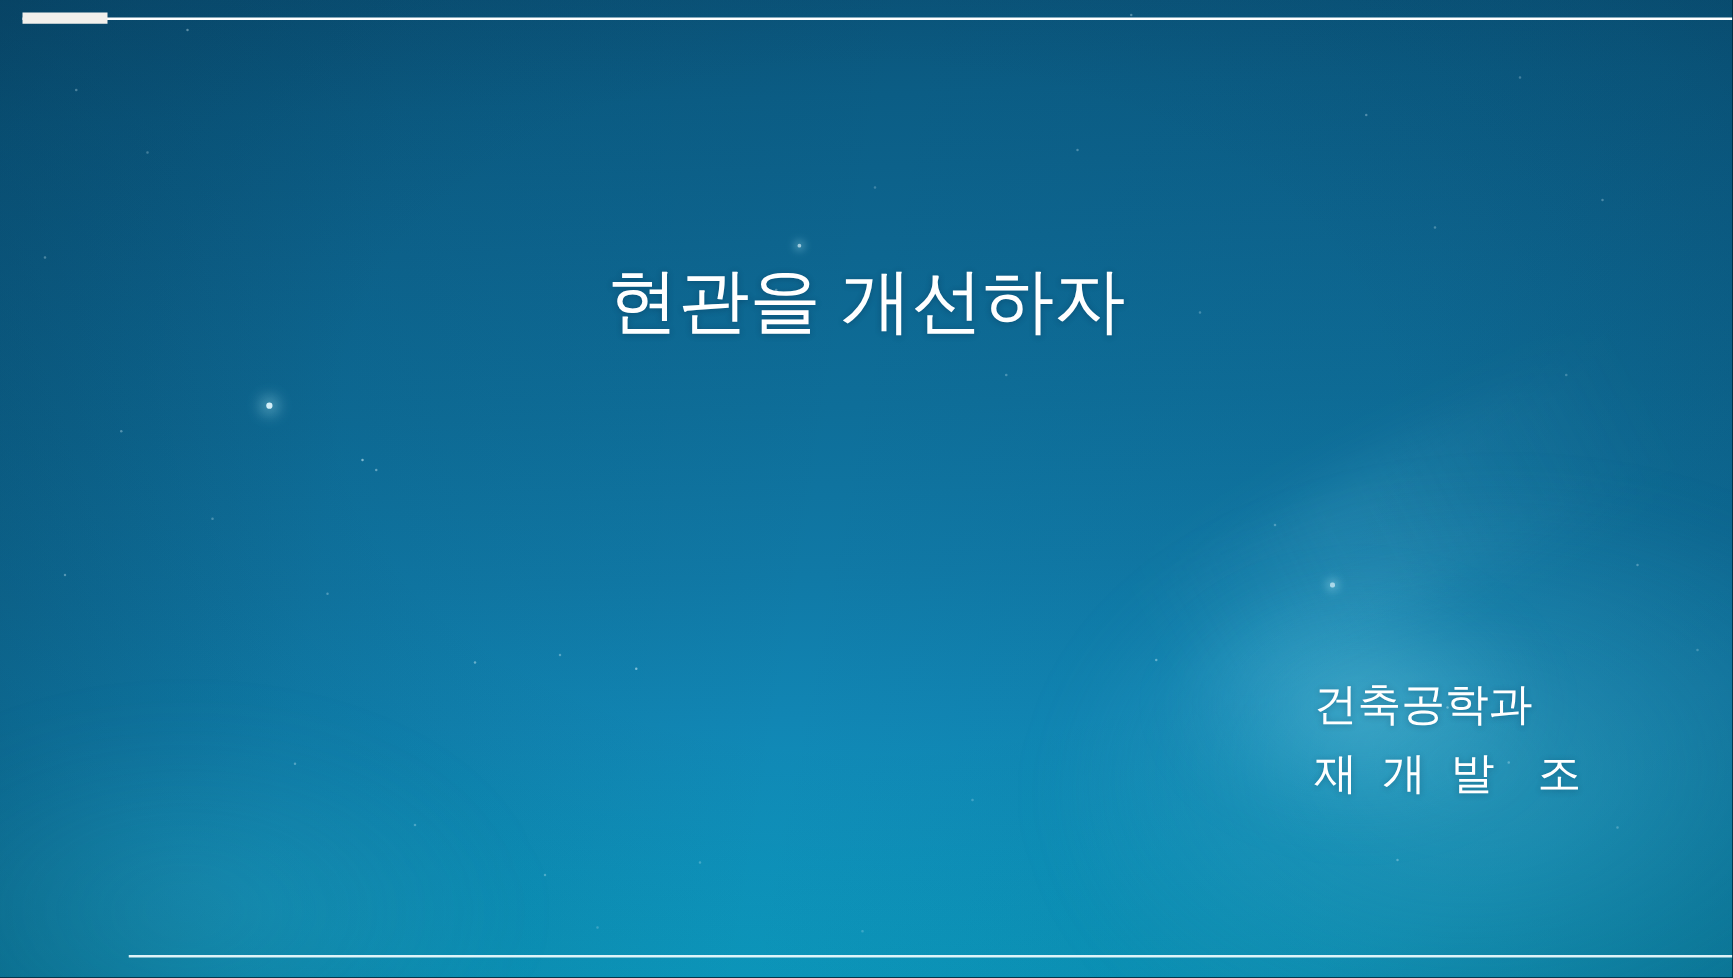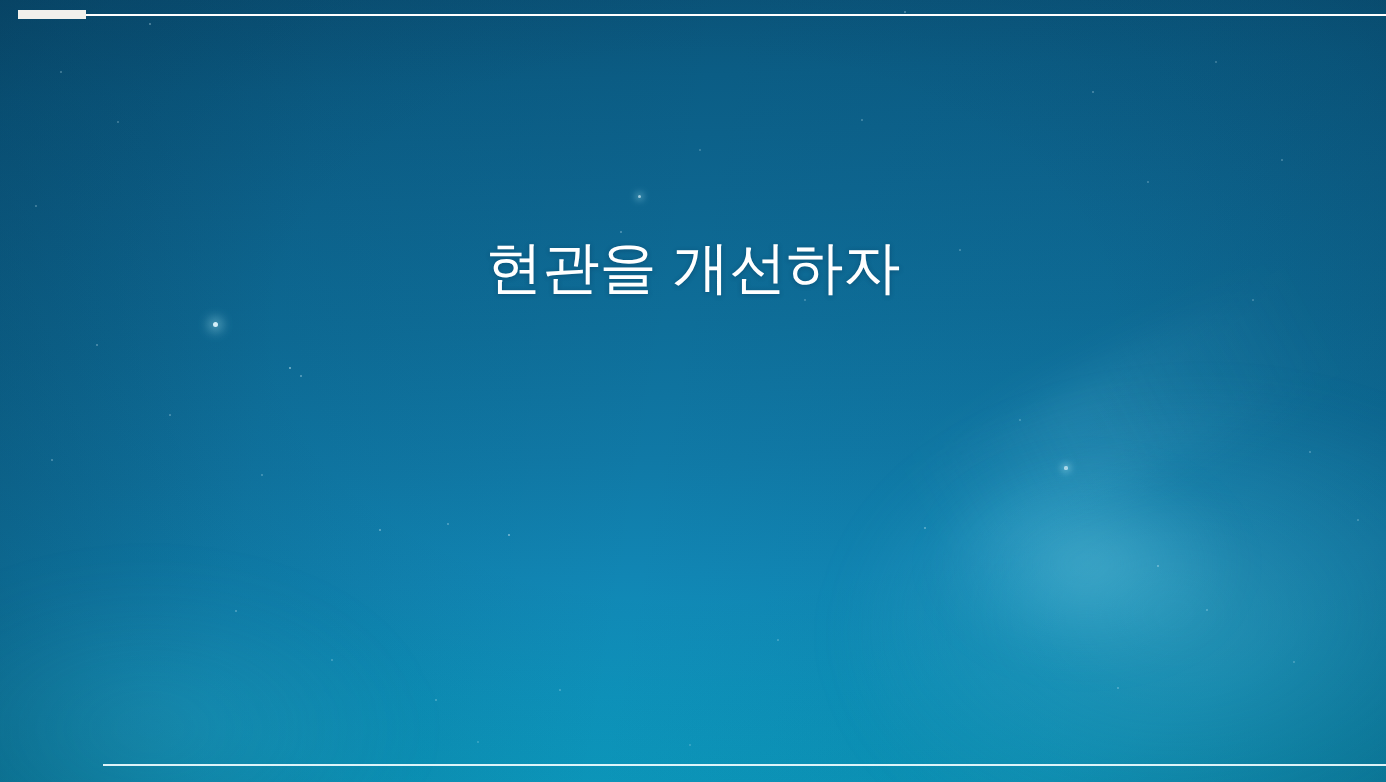--- a/index.html
+++ b/index.html
@@ -150,21 +150,20 @@
   }
 
   
   .title-block {
     position: absolute;
     left: 0;
     top: 208px;
     width: 1386px;
     text-align: center;
     pointer-events: none;
-    margin-top: 26px;
   }
   .title {
     display: inline-block;
     color: #ffffff;
     font-size: 57px;
     line-height: 1.16;
     font-weight: 400;
     letter-spacing: 0px;
     text-shadow: 0 1px 5px rgba(0,30,55,0.30);
     white-space: pre;
@@ -247,14 +246,18 @@
     </div>
 
   <div class="rule-top-thin"></div>
   <div class="rule-top-thick"></div>
   <div class="rule-bottom"></div>
 
   <div class="title-block">
     <div class="title">현관을 개선하자</div>
   </div>
 
+  <div class="subtitle-block">
+    <div class="subtitle-line">건축공학과</div>
+    <div class="subtitle-line spaced">재 개 발  조</div>
+  </div>
 
 </div>
 
 </body></html>

